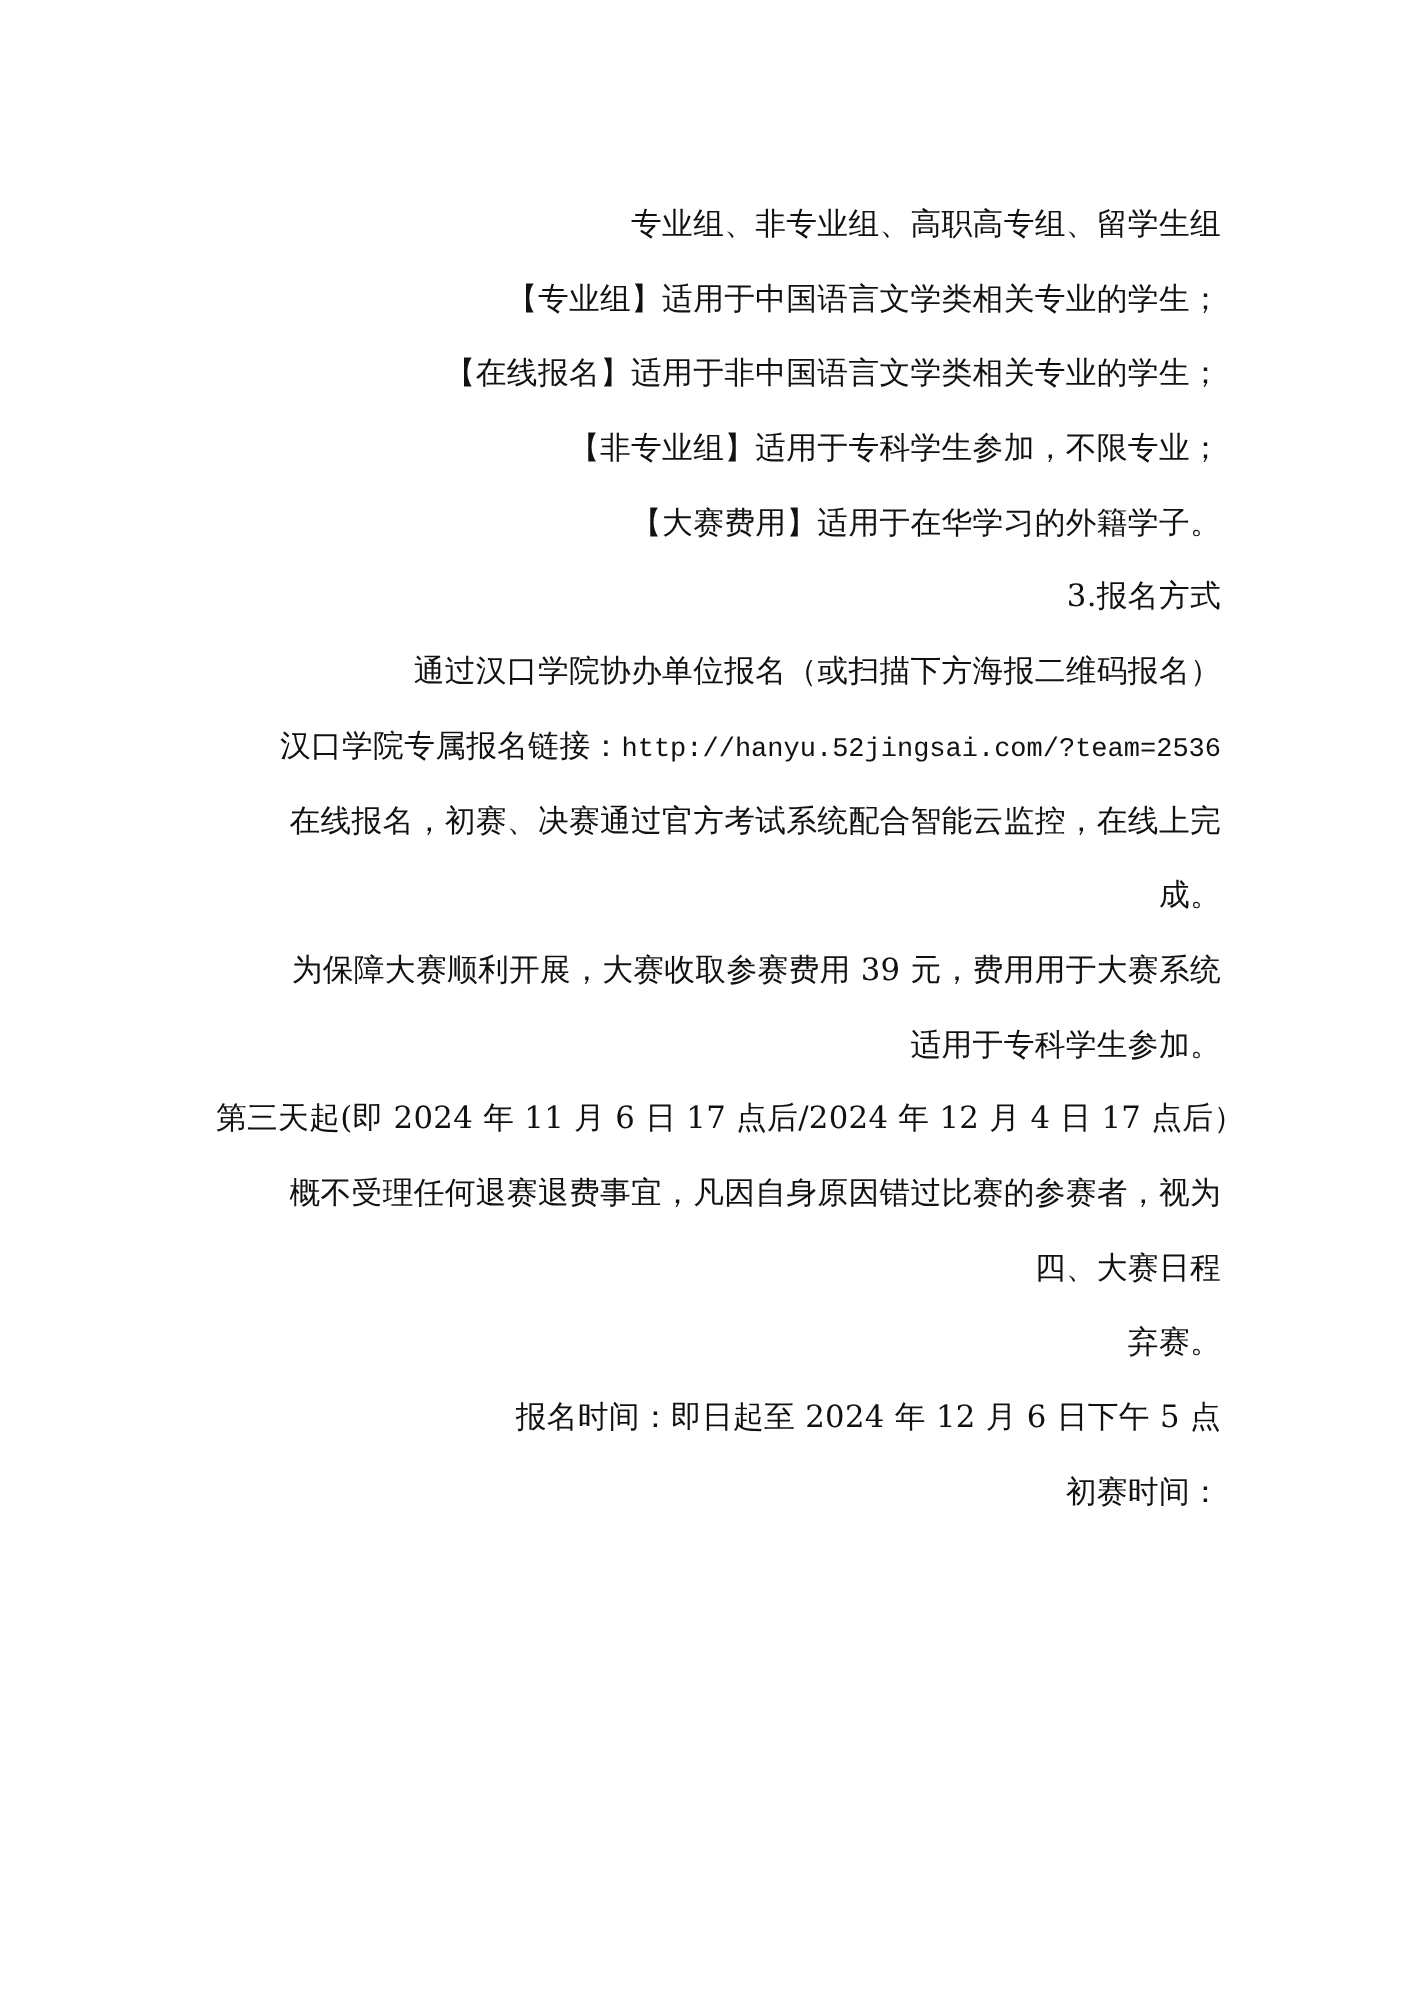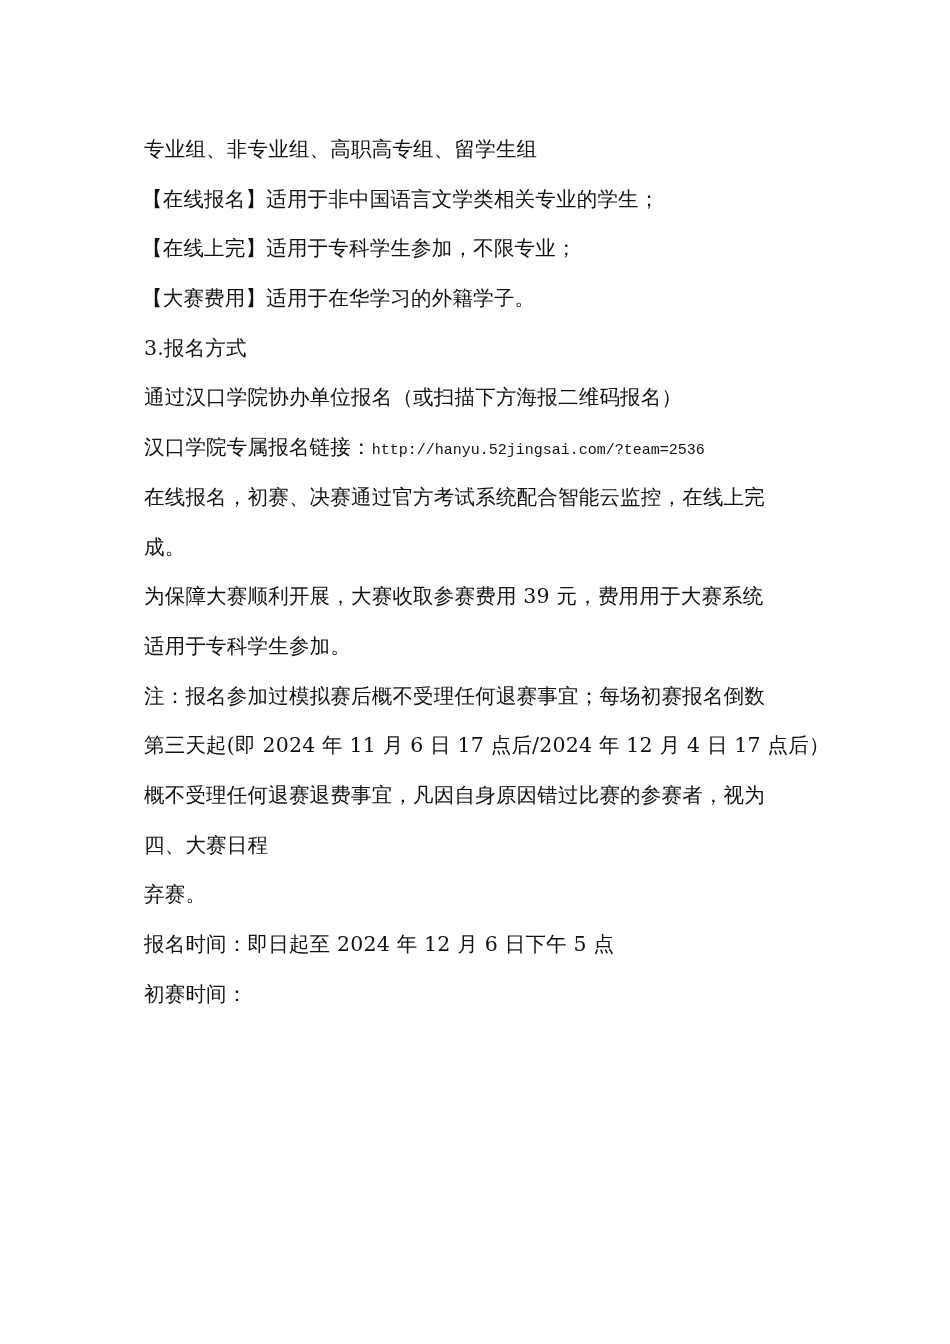--- a/index.html
+++ b/index.html
@@ -19,56 +19,57 @@
       position: absolute;
       left: 0; top: 0;
       width: 950px; height: 1344px;
       background: #ffffff;
     }
     .content {
       position: absolute;
       left: 144px;
       top: 125px;
       width: 670px;
+      text-align: right;
     }
     .line {
       font-size: 20.5px;
       line-height: 49.7px;
       height: 49.7px;
       white-space: nowrap;
       letter-spacing: 0.2px;
     }
     .line.bracket {
       margin-left: -2px;
     }
     .mono {
       font-family: "Liberation Mono", "DejaVu Sans Mono", monospace;
-      font-size: 15px;
+      font-size: 18px;
       letter-spacing: 0;
     }
   </style>
 </head>
 <body>
 
 <div class="page">
   <div class="content">
     <div class="line">专业组、非专业组、高职高专组、留学生组</div>
+    <div class="line bracket">【专业组】适用于中国语言文学类相关专业的学生；</div>
     <div class="line bracket">【在线报名】适用于非中国语言文学类相关专业的学生；</div>
-    <div class="line bracket">【在线上完】适用于专科学生参加，不限专业；</div>
+    <div class="line bracket">【非专业组】适用于专科学生参加，不限专业；</div>
     <div class="line bracket">【大赛费用】适用于在华学习的外籍学子。</div>
     <div class="line">3.报名方式</div>
     <div class="line">通过汉口学院协办单位报名（或扫描下方海报二维码报名）</div>
     <div class="line">
       <span>汉口学院专属报名链接：</span><span class="mono">http://hanyu.52jingsai.com/?team=2536</span>
     </div>
     <div class="line">在线报名，初赛、决赛通过官方考试系统配合智能云监控，在线上完</div>
     <div class="line">成。</div>
     <div class="line">为保障大赛顺利开展，大赛收取参赛费用 39 元，费用用于大赛系统</div>
     <div class="line">适用于专科学生参加。</div>
-    <div class="line">注：报名参加过模拟赛后概不受理任何退赛事宜；每场初赛报名倒数</div>
     <div class="line">第三天起(即 2024 年 11 月 6 日 17 点后/2024 年 12 月 4 日 17 点后）</div>
     <div class="line">概不受理任何退赛退费事宜，凡因自身原因错过比赛的参赛者，视为</div>
     <div class="line">四、大赛日程</div>
     <div class="line">弃赛。</div>
     <div class="line">报名时间：即日起至 2024 年 12 月 6 日下午 5 点</div>
     <div class="line">初赛时间：</div>
   </div>
 </div>
 
 </body></html>

